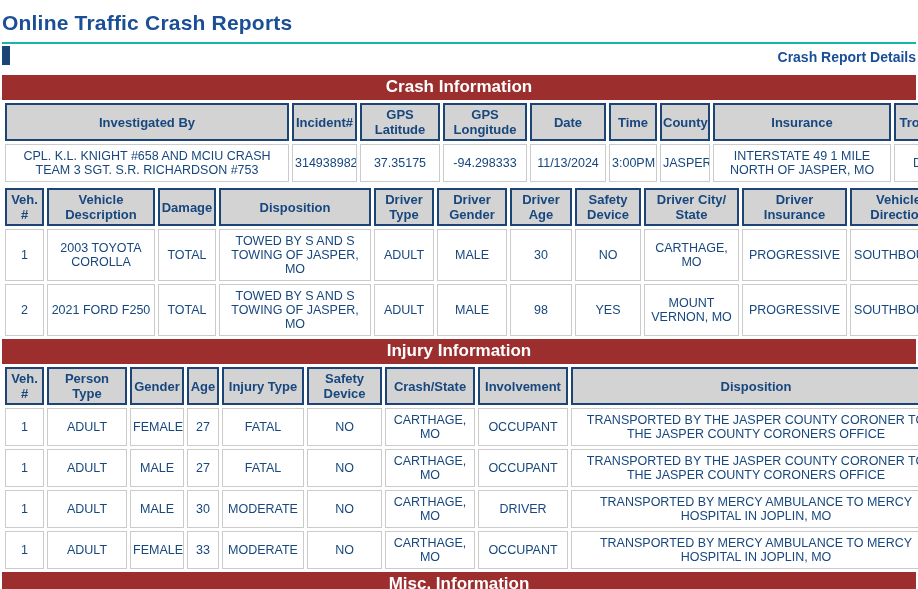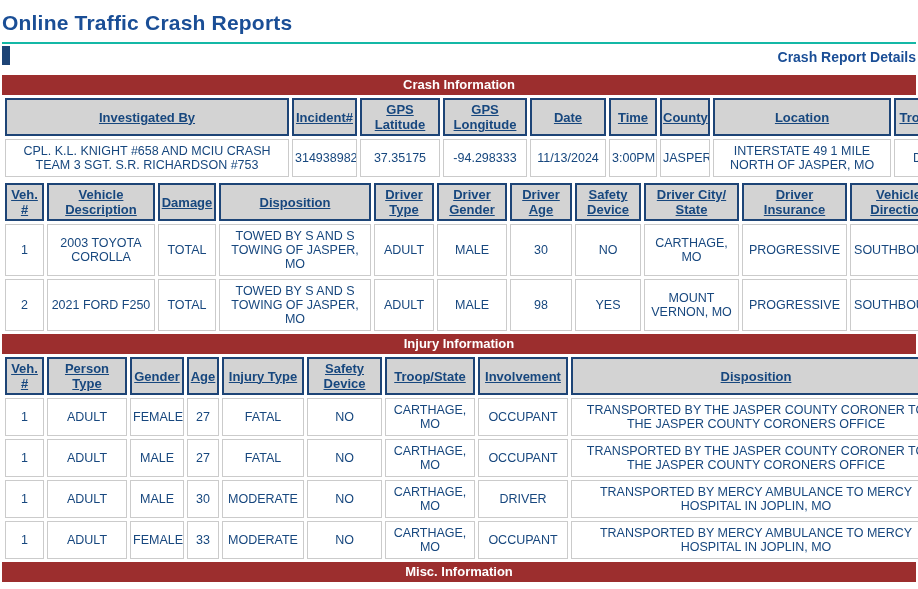--- a/index.html
+++ b/index.html
@@ -35,21 +35,21 @@
     color: #1a4e96;
     font-weight: bold;
     font-size: 14px;
   }
 
   .section { margin: 0; }
   .section-bar {
     background: #9c2e2e;
     color: #ffffff;
     font-weight: bold;
-    font-size: 13px;
+    font-size: 17px;
     text-align: center;
     padding: 2px 0 3px 0;
   }
 
   table.grid {
     width: 100%;
     table-layout: fixed;
     border-collapse: separate;
     border-spacing: 3px;
   }
@@ -57,21 +57,20 @@
     background: #d3d3d3;
     border: 2px solid #1d4476;
     color: #17477e;
     font-size: 13px;
     font-weight: bold;
     text-align: center;
     vertical-align: middle;
     padding: 2px 1px;
     line-height: 15px;
     overflow: hidden;
-    text-decoration: underline;
   }
   table.grid td {
     background: #ffffff;
     border: 1px solid #cbcbcb;
     color: #17477e;
     font-size: 12.5px;
     text-align: center;
     vertical-align: middle;
     padding: 4px 2px;
     line-height: 14px;
@@ -106,21 +105,21 @@
       </colgroup>
       <thead>
         <tr>
           <th>Investigated By</th>
           <th>Incident#</th>
           <th>GPS Latitude</th>
           <th>GPS Longitude</th>
           <th>Date</th>
           <th>Time</th>
           <th>County</th>
-          <th>Location</th>
+          <th>Insurance</th>
           <th>Troop</th>
         </tr>
       </thead>
       <tbody>
         <tr>
           <td>CPL. K.L. KNIGHT #658 AND MCIU CRASH TEAM 3 SGT. S.R. RICHARDSON #753</td>
           <td>314938982</td>
           <td>37.35175</td>
           <td>-94.298333</td>
           <td>11/13/2024</td>
@@ -209,21 +208,21 @@
           <col style="width:370px">
       </colgroup>
       <thead>
         <tr>
           <th>Veh. #</th>
           <th>Person Type</th>
           <th>Gender</th>
           <th>Age</th>
           <th>Injury Type</th>
           <th>Safety Device</th>
-          <th>Troop/State</th>
+          <th>Crash/State</th>
           <th>Involvement</th>
           <th>Disposition</th>
         </tr>
       </thead>
       <tbody>
         <tr>
           <td>1</td>
           <td>ADULT</td>
           <td>FEMALE</td>
           <td>27</td>

